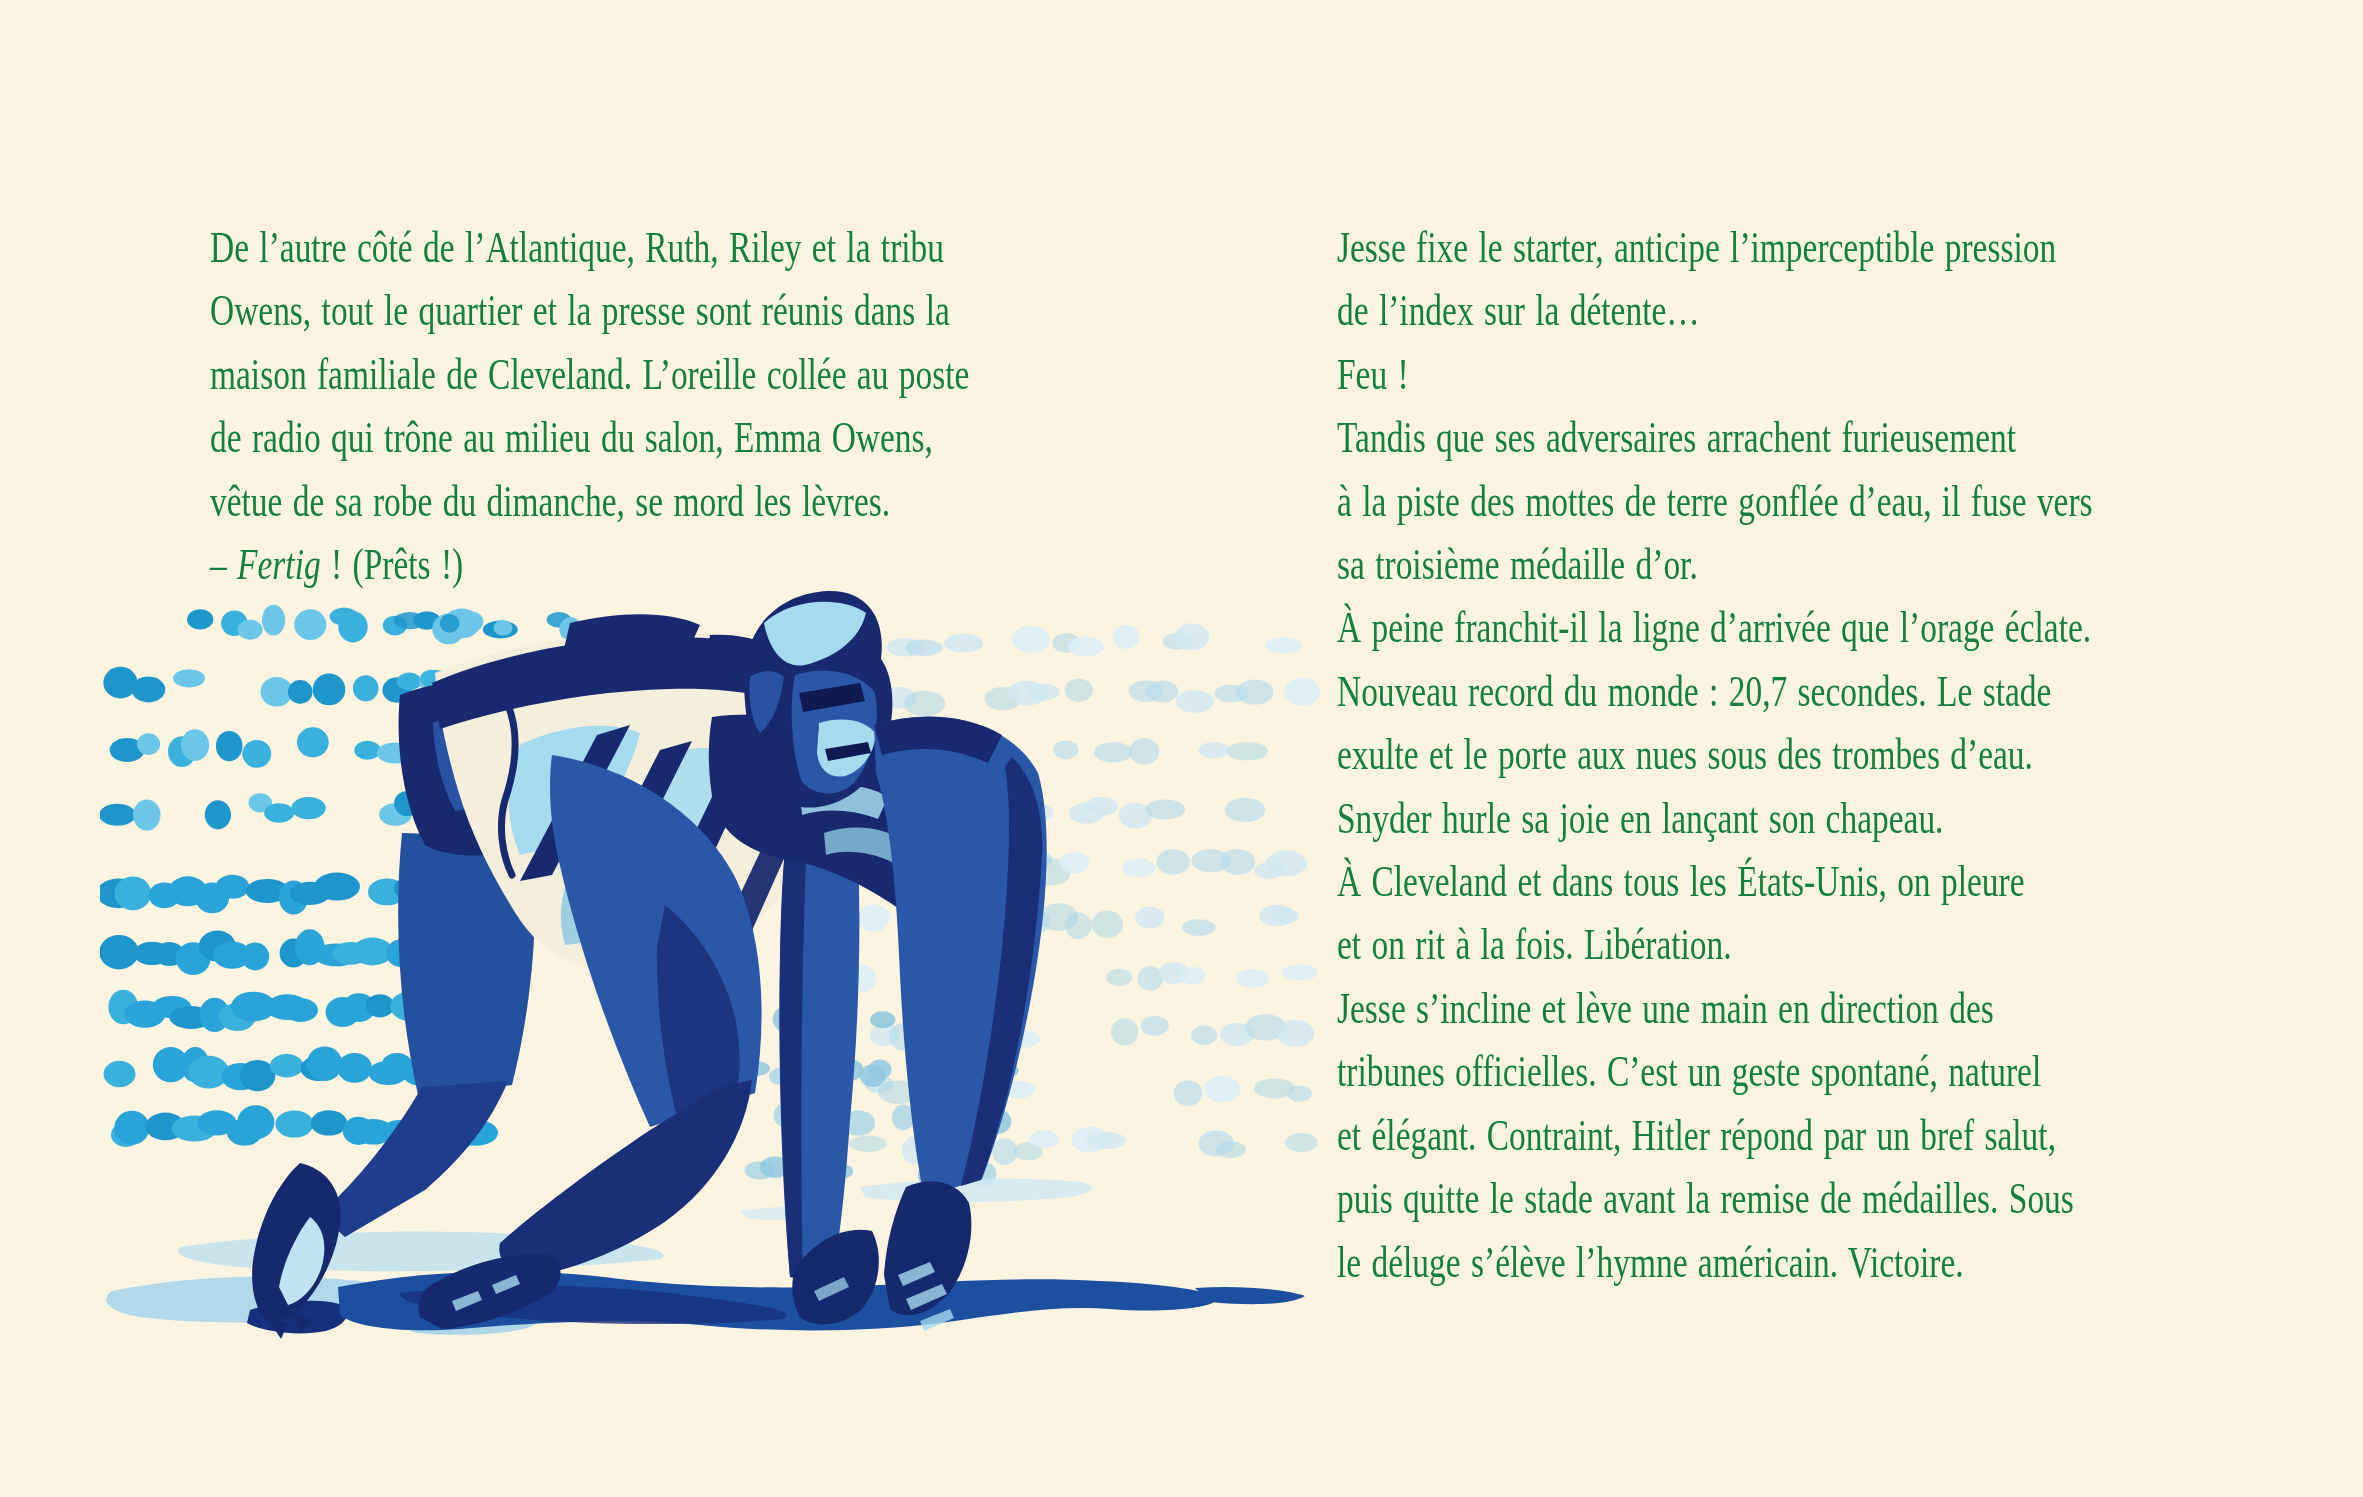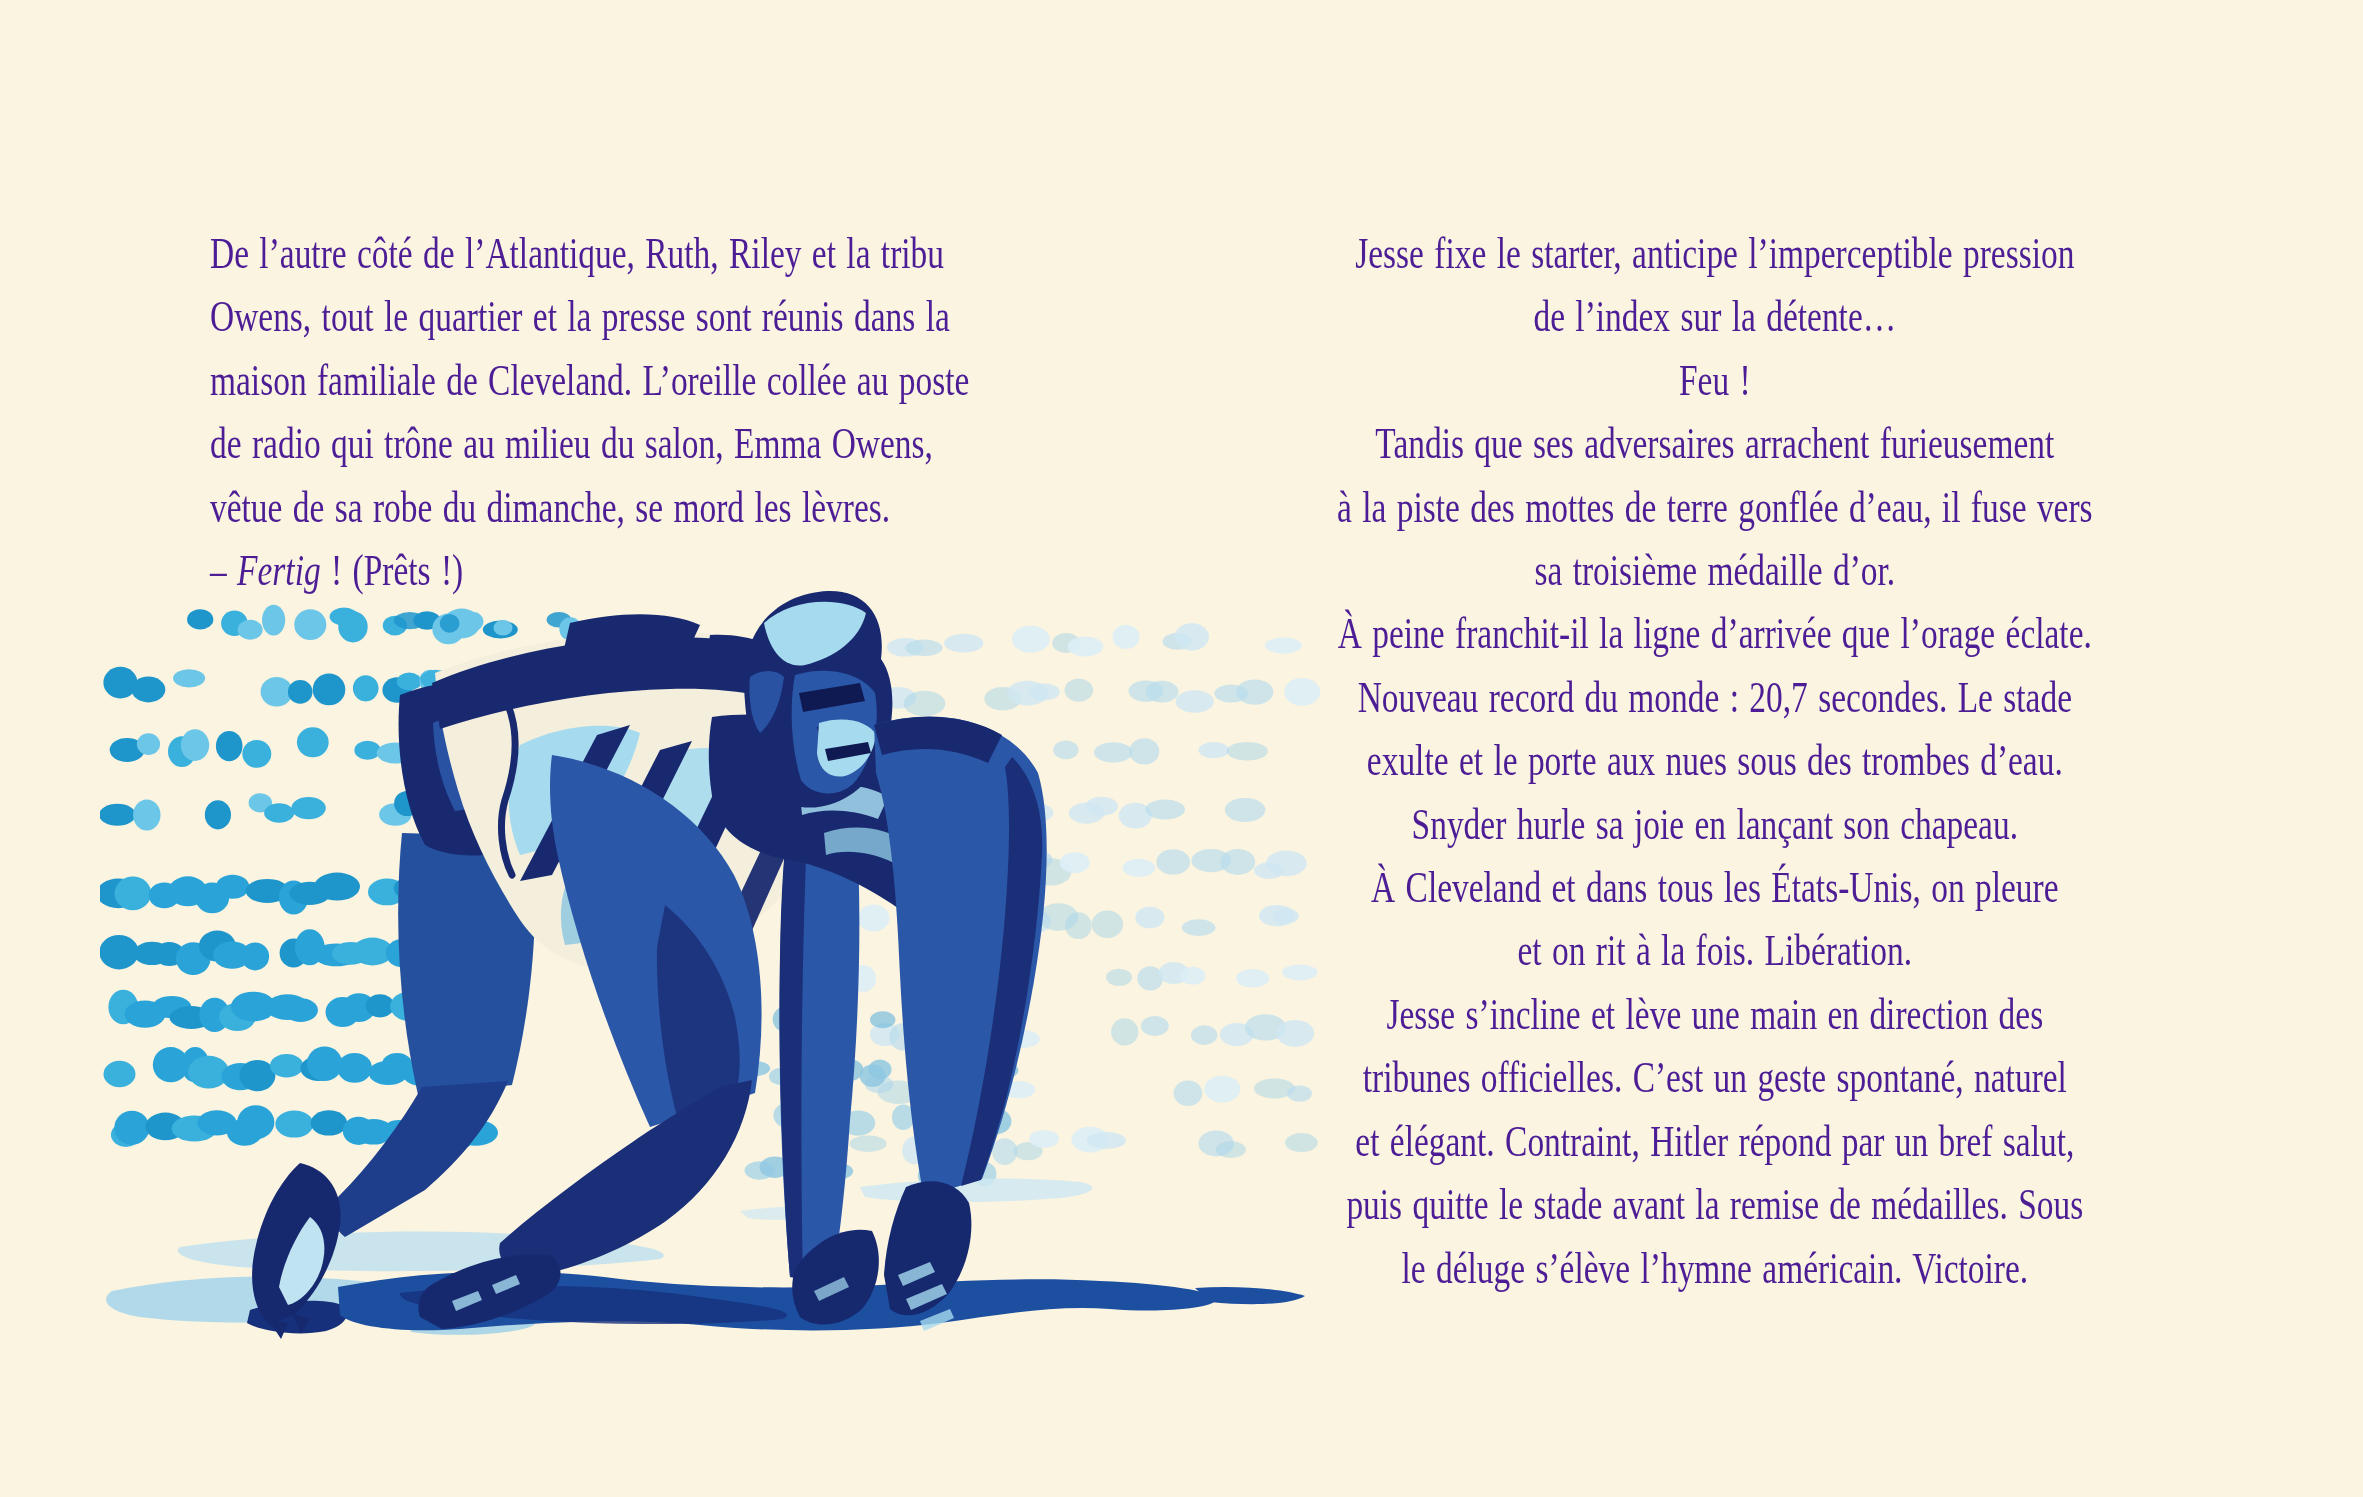--- a/index.html
+++ b/index.html
@@ -3,23 +3,23 @@
 <meta charset="utf-8">
 <style>
   html,body{margin:0;padding:0;}
   .sheet{
     position:relative;
     width:2363px;height:1497px;
     background:#FAF4E1;
     overflow:hidden;
     font-family:"Liberation Serif", serif;
   }
-  .page-text{position:absolute;top:216px;color:#4c1d95;margin-top:6px;}
+  .page-text{position:absolute;top:216px;color:#15803d;}
   .page-text.left{left:210px;}
-  .page-text.right{left:1337px;text-align:center;}
+  .page-text.right{left:1337px;}
   .line{
     white-space:nowrap;
     font-size:44px;
     line-height:63.4px;
     transform:scaleX(0.76);
     transform-origin:0 50%;
     word-spacing:0.06em;
   }
   .italic{font-style:italic;}
   .illustration{

